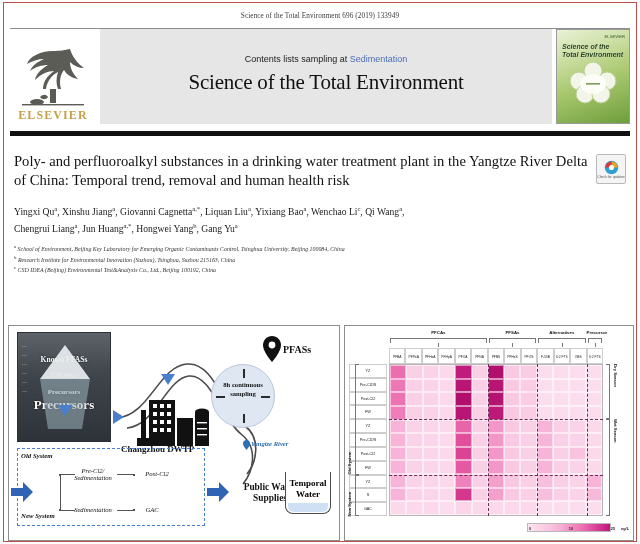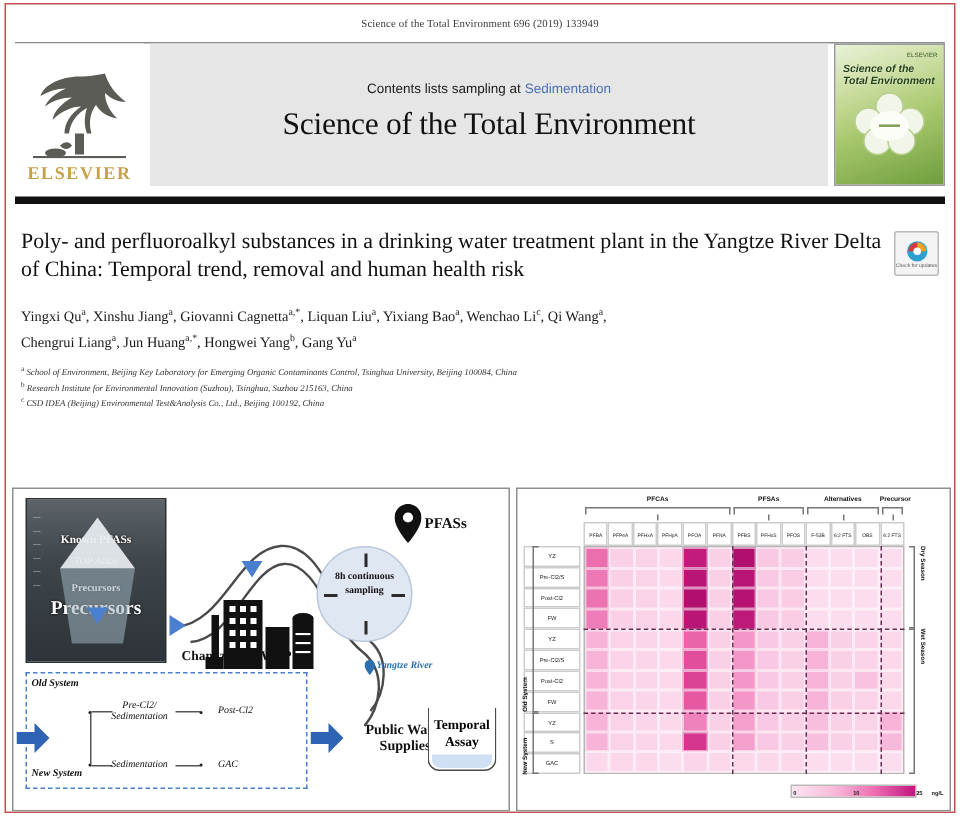--- a/index.html
+++ b/index.html
@@ -439,21 +439,21 @@
             <rect x="25" y="28" width="4" height="4"></rect>
             <rect x="32" y="28" width="4" height="4"></rect>
           <rect x="18" y="36" width="4" height="4"></rect>
             <rect x="25" y="36" width="4" height="4"></rect>
             <rect x="32" y="36" width="4" height="4"></rect>
           <rect x="62" y="30" width="10" height="1.4"></rect>
             <rect x="62" y="36" width="10" height="1.4"></rect>
             <rect x="62" y="42" width="10" height="1.4"></rect>
         </g>
       </svg>
-      <div class="lbl lbl-dwtp" style="left:112px;top:106px;">Changzhou DWTP</div>
+      <div class="lbl lbl-dwtp" style="left:112px;top:118px;">Changzhou DWTP</div>
 
       <svg width="18" height="26" viewBox="0 0 18 26" style="position:absolute;left:254px;top:10px">
         <path d="M9 0 C4 0 0 4 0 9 C0 16 9 26 9 26 C9 26 18 16 18 9 C18 4 14 0 9 0 Z" fill="#111"></path>
         <circle cx="9" cy="9" r="3.4" fill="#fff"></circle>
       </svg>
       <div class="lbl lbl-china" style="left:274px;top:18px;">PFASs</div>
 
       <div class="clock" style="left:202px;top:38px;">
         <div class="clock-tick" style="left:31px;top:4px;width:2px;height:9px;"></div>
         <div class="clock-tick" style="left:31px;bottom:4px;width:2px;height:9px;"></div>
@@ -501,21 +501,21 @@
       <div class="pws" style="left:224px;top:156px;width:74px;">
         <span>Public Water</span><br>
         <span>Supplies</span>
       </div>
 
       <div class="glass" style="left:276px;top:146px;">
         <div class="glass-water"></div>
       </div>
       <div class="glass-txt" style="left:272px;top:152px;width:54px;">
         <span>Temporal</span><br>
-        <span>Assay</span>
+        <span>Water</span>
       </div>
     </div>
 
     <div class="ga-right">
       <div class="hm-wrap">
 
         <div id="hm-groups">
             <div class="hm-group" style="left: 44px; width: 98.7692px;">PFCAs</div>
             <div class="hm-grpbr" style="left: 45px; width: 96.7692px;"></div>
             <div class="hm-grpstem" style="left: 93.3846px;"></div>

